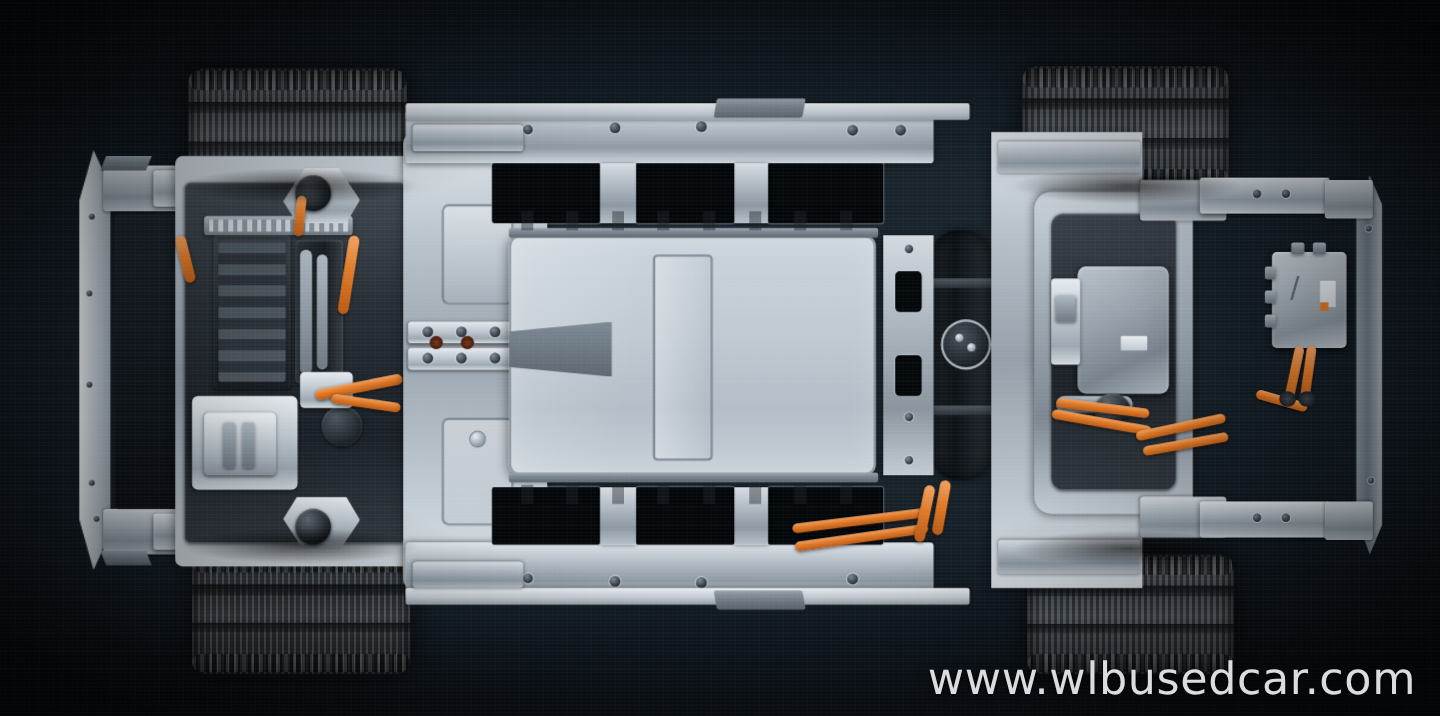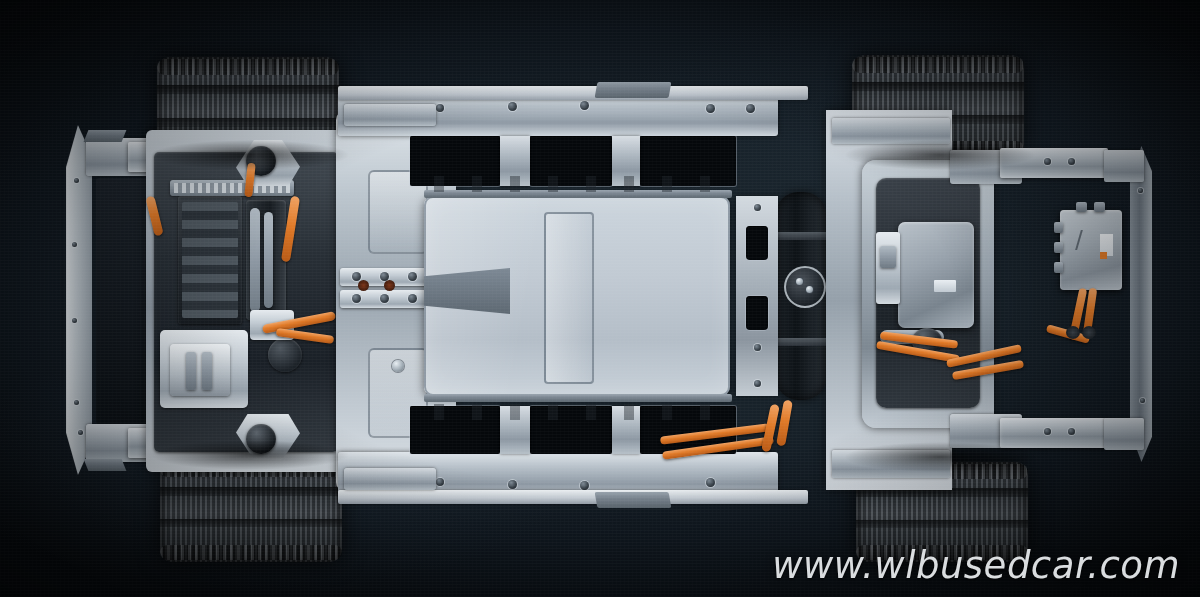--- a/index.html
+++ b/index.html
@@ -10,21 +10,20 @@
   body {
     font-family: "Liberation Sans", sans-serif;
   }
 
   #stage {
     position: relative;
     width: 1200px;
     height: 597px;
     overflow: hidden;
     background: #6d28d9;
-    font-style: italic;
   }
 
   
   .backdrop {
     position: absolute; inset: 0;
     background:
       radial-gradient(ellipse 70% 60% at 50% 48%, #1d2932 0%, #172129 42%, #101820 72%, #080c10 100%);
   }
   .backdrop-sheen {
     position: absolute; inset: 0;

